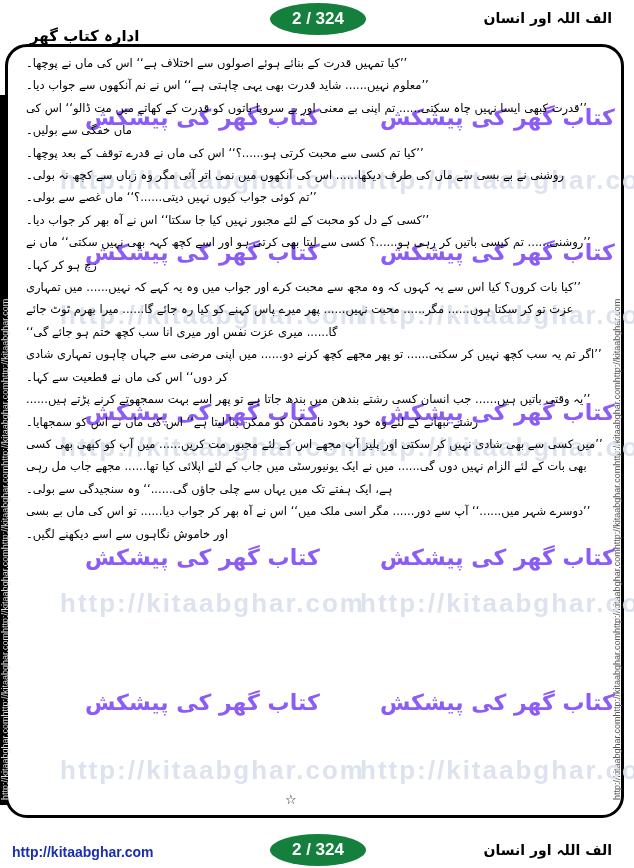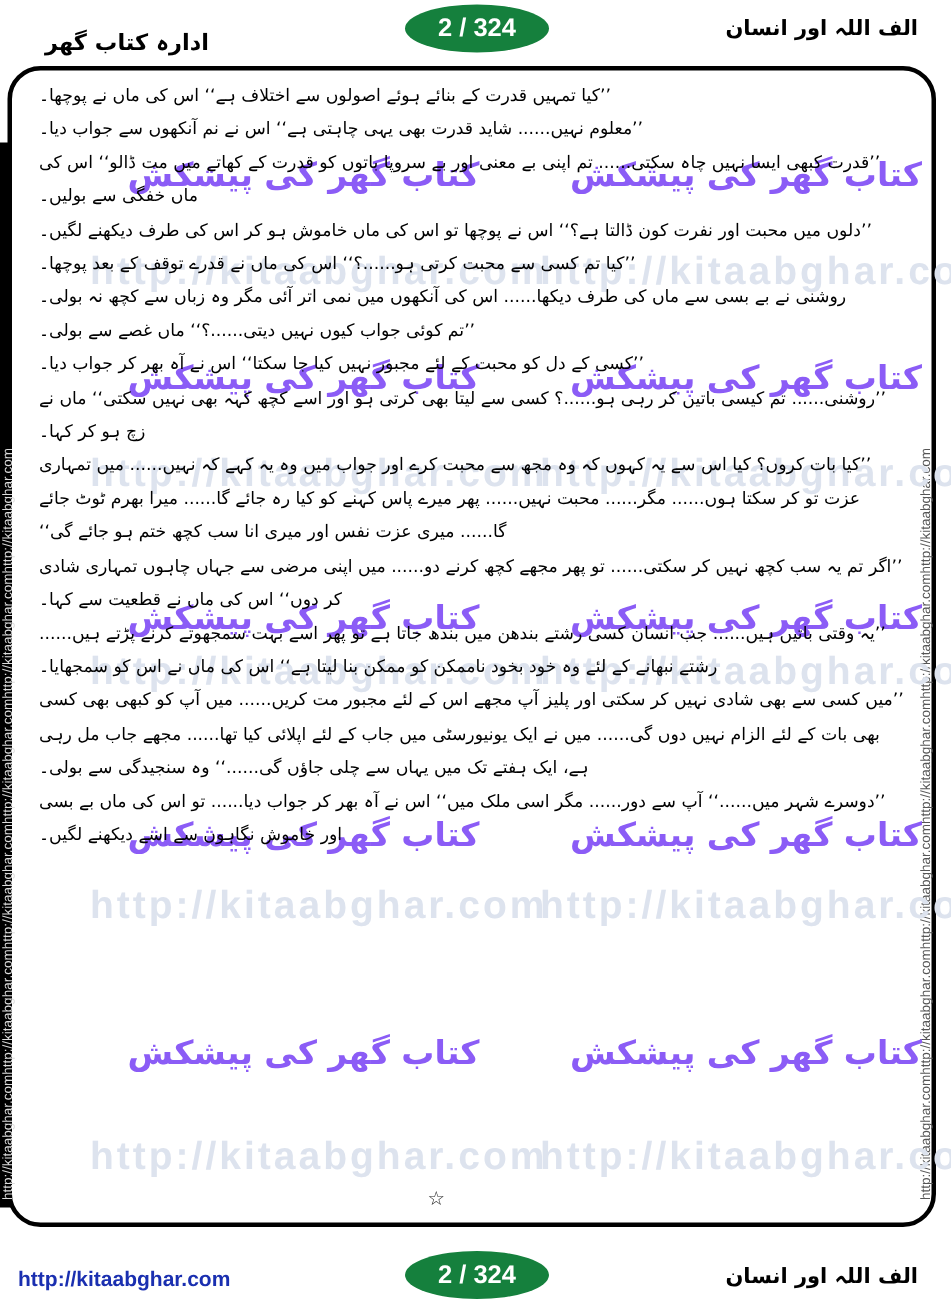--- a/index.html
+++ b/index.html
@@ -1,21 +1,21 @@
 <!DOCTYPE html>
 <html><head>
 <meta charset="utf-8">
 <style>
   html, body { margin:0; padding:0; background:#fff; }
   body { width:634px; height:868px; position:relative; overflow:hidden;
          font-family:"DejaVu Sans", sans-serif; color:#000; }
 
   .header { position:absolute; top:0; left:0; width:634px; height:40px; }
   .hdr-title-right { position:absolute; right:22px; top:10px; font-size:14px; font-weight:bold; direction:rtl; }
-  .hdr-title-left { position:absolute; left:30px; top:19px; font-size:15px; font-weight:bold; direction:rtl; }
+  .hdr-title-left { position:absolute; left:30px; top:27px; font-size:15px; font-weight:bold; direction:rtl; }
   .page-badge { position:absolute; left:270px; top:3px; width:96px; height:32px;
                 background:#15803d; color:#fff; border-radius:50%;
                 display:flex; align-items:center; justify-content:center;
                 font-family:"Liberation Sans", sans-serif; font-weight:bold; font-size:17px; }
 
   .frame { position:absolute; left:5px; top:44px; width:619px; height:774px;
            border:3px solid #000; border-radius:22px 22px 22px 22px; box-sizing:border-box; }
 
   .side-text { position:absolute; font-family:"Liberation Sans", sans-serif; font-size:9px;
                color:#555; white-space:nowrap; transform-origin:left top; }
@@ -70,21 +70,20 @@
 <div class="wm-urdu" style="left:380px;top:400px;">کتاب گھر کی پیشکش</div>
 <div class="wm-urdu" style="left:85px;top:545px;">کتاب گھر کی پیشکش</div>
 <div class="wm-urdu" style="left:380px;top:545px;">کتاب گھر کی پیشکش</div>
 <div class="wm-urdu" style="left:85px;top:690px;">کتاب گھر کی پیشکش</div>
 <div class="wm-urdu" style="left:380px;top:690px;">کتاب گھر کی پیشکش</div>
 
 <div class="content">
   <p class="para">’’کیا تمہیں قدرت کے بنائے ہوئے اصولوں سے اختلاف ہے‘‘ اس کی ماں نے پوچھا۔</p>
   <p class="para">’’معلوم نہیں...... شاید قدرت بھی یہی چاہتی ہے‘‘ اس نے نم آنکھوں سے جواب دیا۔</p>
   <p class="para">’’قدرت کبھی ایسا نہیں چاہ سکتی...... تم اپنی بے معنی اور بے سروپا باتوں کو قدرت کے کھاتے میں مت ڈالو‘‘ اس کی ماں خفگی سے بولیں۔</p>
-  <p class="para">’’دلوں میں محبت اور نفرت کون ڈالتا ہے؟‘‘ اس نے پوچھا تو اس کی ماں خاموش ہو کر اس کی طرف دیکھنے لگیں۔</p>
   <p class="para">’’کیا تم کسی سے محبت کرتی ہو......؟‘‘ اس کی ماں نے قدرے توقف کے بعد پوچھا۔</p>
   <p class="para">روشنی نے بے بسی سے ماں کی طرف دیکھا...... اس کی آنکھوں میں نمی اتر آئی مگر وہ زباں سے کچھ نہ بولی۔</p>
   <p class="para">’’تم کوئی جواب کیوں نہیں دیتی......؟‘‘ ماں غصے سے بولی۔</p>
   <p class="para">’’کسی کے دل کو محبت کے لئے مجبور نہیں کیا جا سکتا‘‘ اس نے آہ بھر کر جواب دیا۔</p>
   <p class="para">’’روشنی...... تم کیسی باتیں کر رہی ہو......؟ کسی سے لیتا بھی کرتی ہو اور اسے کچھ کہہ بھی نہیں سکتی‘‘ ماں نے زچ ہو کر کہا۔</p>
   <p class="para">’’کیا بات کروں؟ کیا اس سے یہ کہوں کہ وہ مجھ سے محبت کرے اور جواب میں وہ یہ کہے کہ نہیں...... میں تمہاری عزت تو کر سکتا ہوں...... مگر...... محبت نہیں...... پھر میرے پاس کہنے کو کیا رہ جائے گا...... میرا بھرم ٹوٹ جائے گا...... میری عزت نفس اور میری انا سب کچھ ختم ہو جائے گی‘‘</p>
   <p class="para">’’اگر تم یہ سب کچھ نہیں کر سکتی...... تو پھر مجھے کچھ کرنے دو...... میں اپنی مرضی سے جہاں چاہوں تمہاری شادی کر دوں‘‘ اس کی ماں نے قطعیت سے کہا۔</p>
   <p class="para">’’یہ وقتی باتیں ہیں...... جب انسان کسی رشتے بندھن میں بندھ جاتا ہے تو پھر اسے بہت سمجھوتے کرنے پڑتے ہیں...... رشتے نبھانے کے لئے وہ خود بخود ناممکن کو ممکن بنا لیتا ہے‘‘ اس کی ماں نے اس کو سمجھایا۔</p>
   <p class="para">’’میں کسی سے بھی شادی نہیں کر سکتی اور پلیز آپ مجھے اس کے لئے مجبور مت کریں...... میں آپ کو کبھی بھی کسی بھی بات کے لئے الزام نہیں دوں گی...... میں نے ایک یونیورسٹی میں جاب کے لئے اپلائی کیا تھا...... مجھے جاب مل رہی ہے، ایک ہفتے تک میں یہاں سے چلی جاؤں گی......‘‘ وہ سنجیدگی سے بولی۔</p>
   <p class="para">’’دوسرے شہر میں......‘‘ آپ سے دور...... مگر اسی ملک میں‘‘ اس نے آہ بھر کر جواب دیا...... تو اس کی ماں بے بسی اور خاموش نگاہوں سے اسے دیکھنے لگیں۔</p>

